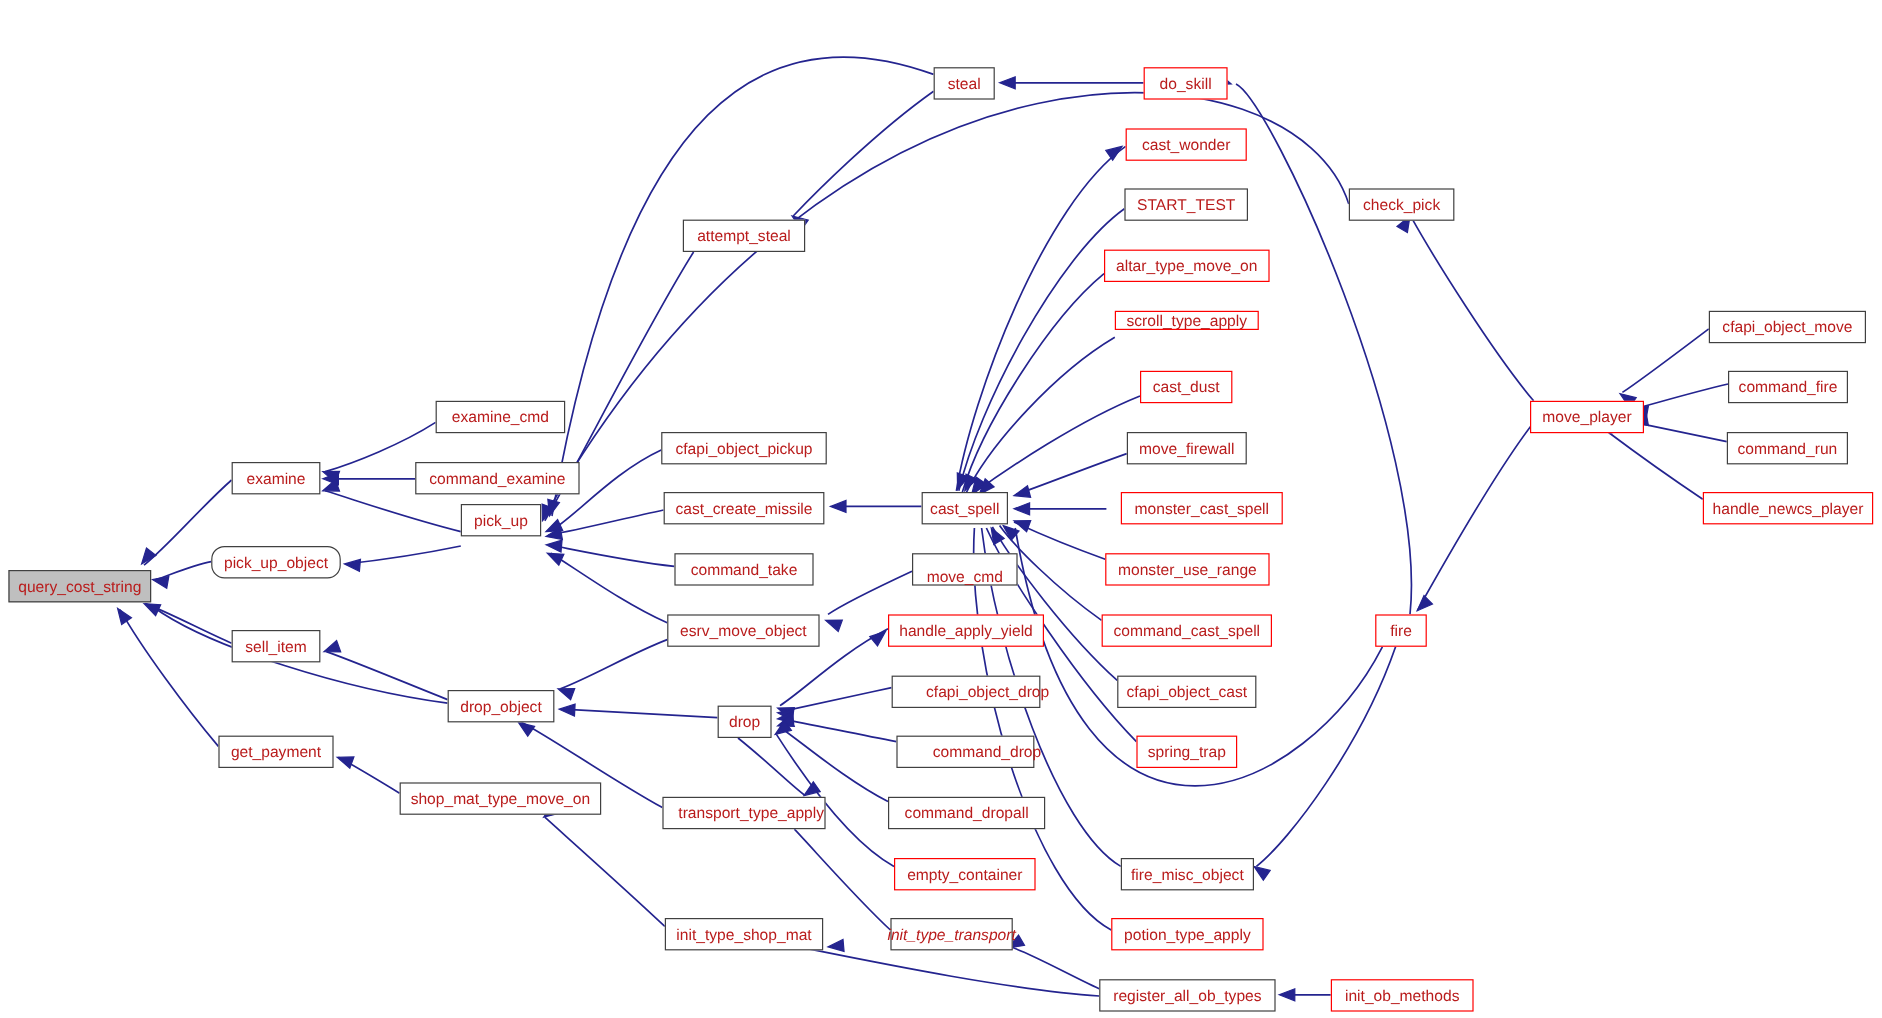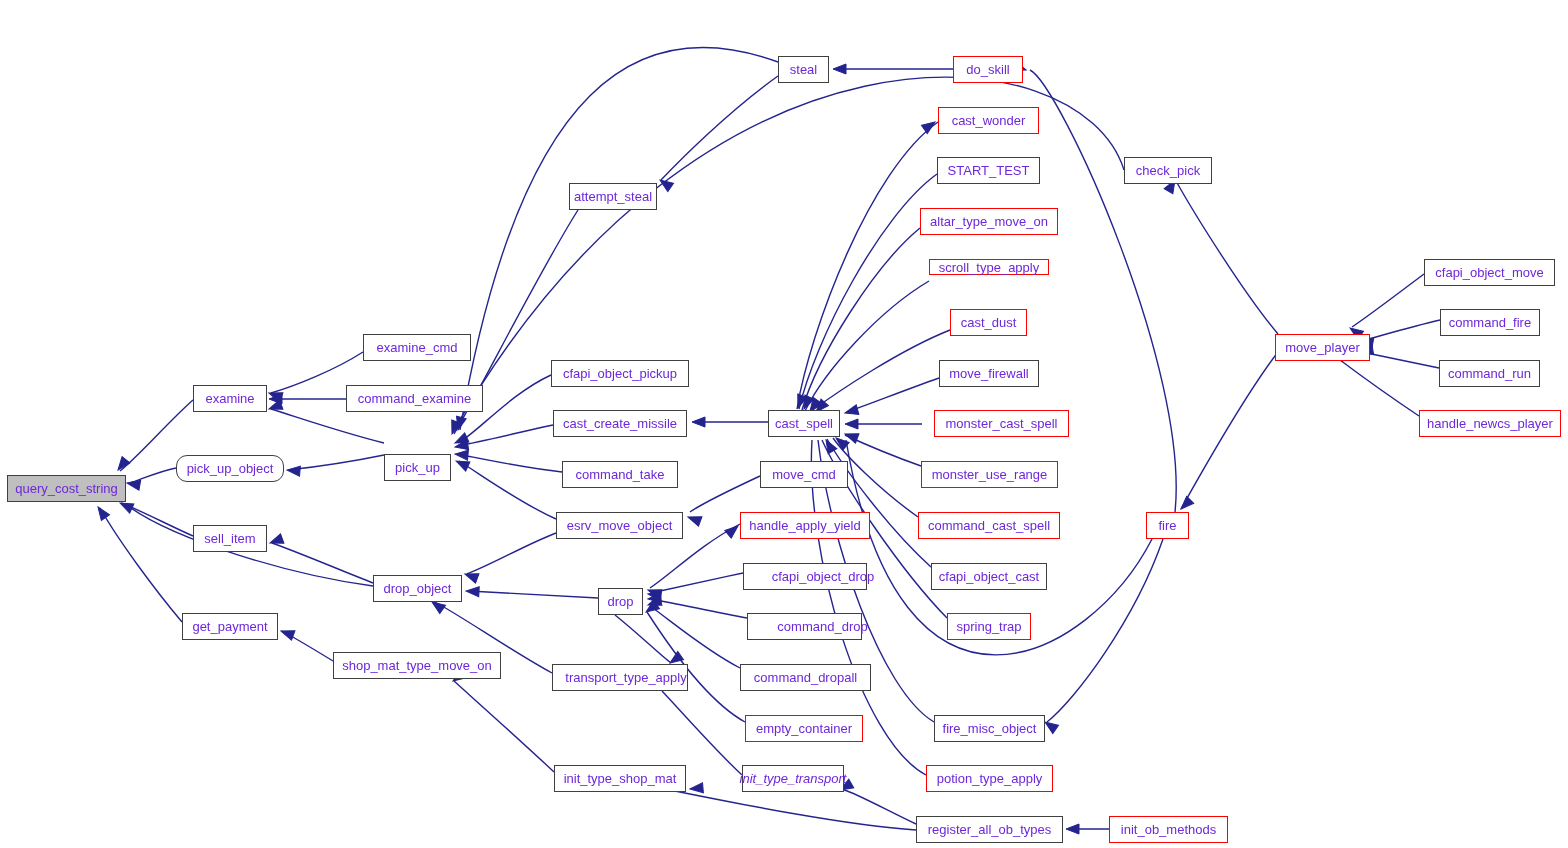--- a/index.html
+++ b/index.html
@@ -1,21 +1,21 @@
 <!DOCTYPE html>
 <html><head>
 <meta charset="utf-8">
 <style>
   html,body{margin:0;padding:0;background:#ffffff;}
   #canvas{position:relative;width:1568px;height:848px;background:#ffffff;
           font-family:"Liberation Sans","DejaVu Sans",sans-serif;}
   svg.edges{position:absolute;left:0;top:0;width:1568px;height:848px;overflow:visible;}
   .node{position:absolute;box-sizing:border-box;display:flex;align-items:center;
         justify-content:center;background:#ffffff;border:1px solid #404040;
-        font-size:13px;color:#6d28d9;white-space:nowrap;line-height:1;}
+        font-size:13px;color:#b91c1c;white-space:nowrap;line-height:1;}
   .node.red{border-color:#ff0000;}
   .node.root{background:#bfbfbf;border-color:#404040;}
   .node .lbl{pointer-events:none;}
   path.edge{fill:none;stroke:#24248f;stroke-width:1.4;}
   polygon.head{fill:#24248f;stroke:#24248f;stroke-width:1;}
 </style>
 </head>
 <body>
 
 <div id="canvas">
@@ -150,30 +150,30 @@
       </div>
       <div class="node" style="left: 182px; top: 613px; width: 96px; height: 27px;">
         <span class="lbl">get_payment</span>
       </div>
       <div class="node" style="left: 363px; top: 334px; width: 108px; height: 27px;">
         <span class="lbl">examine_cmd</span>
       </div>
       <div class="node" style="left: 346px; top: 385px; width: 137px; height: 27px;">
         <span class="lbl">command_examine</span>
       </div>
-      <div class="node" style="left: 384px; top: 454px; width: 67px; height: 27px;">
+      <div class="node" style="left: 384px; top: 420px; width: 67px; height: 27px;">
         <span class="lbl">pick_up</span>
       </div>
       <div class="node" style="left: 373px; top: 575px; width: 89px; height: 27px;">
         <span class="lbl">drop_object</span>
       </div>
       <div class="node" style="left: 333px; top: 652px; width: 168px; height: 27px;">
         <span class="lbl">shop_mat_type_move_on</span>
       </div>
-      <div class="node" style="left: 569px; top: 183px; width: 88px; height: 27px;">
+      <div class="node" style="left: 569px; top: 183px; width: 102px; height: 27px;">
         <span class="lbl">attempt_steal</span>
       </div>
       <div class="node" style="left: 551px; top: 360px; width: 138px; height: 27px;">
         <span class="lbl">cfapi_object_pickup</span>
       </div>
       <div class="node" style="left: 553px; top: 410px; width: 134px; height: 27px;">
         <span class="lbl">cast_create_missile</span>
       </div>
       <div class="node" style="left: 562px; top: 461px; width: 116px; height: 27px;">
         <span class="lbl">command_take</span>
@@ -189,21 +189,21 @@
       </div>
       <div class="node" style="left: 598px; top: 588px; width: 45px; height: 27px;">
         <span class="lbl">drop</span>
       </div>
       <div class="node" style="left: 778px; top: 56px; width: 51px; height: 27px;">
         <span class="lbl">steal</span>
       </div>
       <div class="node" style="left: 768px; top: 410px; width: 72px; height: 27px;">
         <span class="lbl">cast_spell</span>
       </div>
-      <div class="node" style="left: 760px; top: 461px; width: 88px; height: 27px;">
+      <div class="node" style="left: 760px; top: 461px; width: 88px; height: 27px; align-items: flex-end;">
         <span class="lbl">move_cmd</span>
       </div>
       <div class="node red" style="left: 740px; top: 512px; width: 130px; height: 27px;">
         <span class="lbl">handle_apply_yield</span>
       </div>
       <div class="node" style="left: 743px; top: 563px; width: 124px; height: 27px; padding-left: 36px;">
         <span class="lbl">cfapi_object_drop</span>
       </div>
       <div class="node" style="left: 747px; top: 613px; width: 115px; height: 27px; padding-left: 36px;">
         <span class="lbl">command_drop</span>

